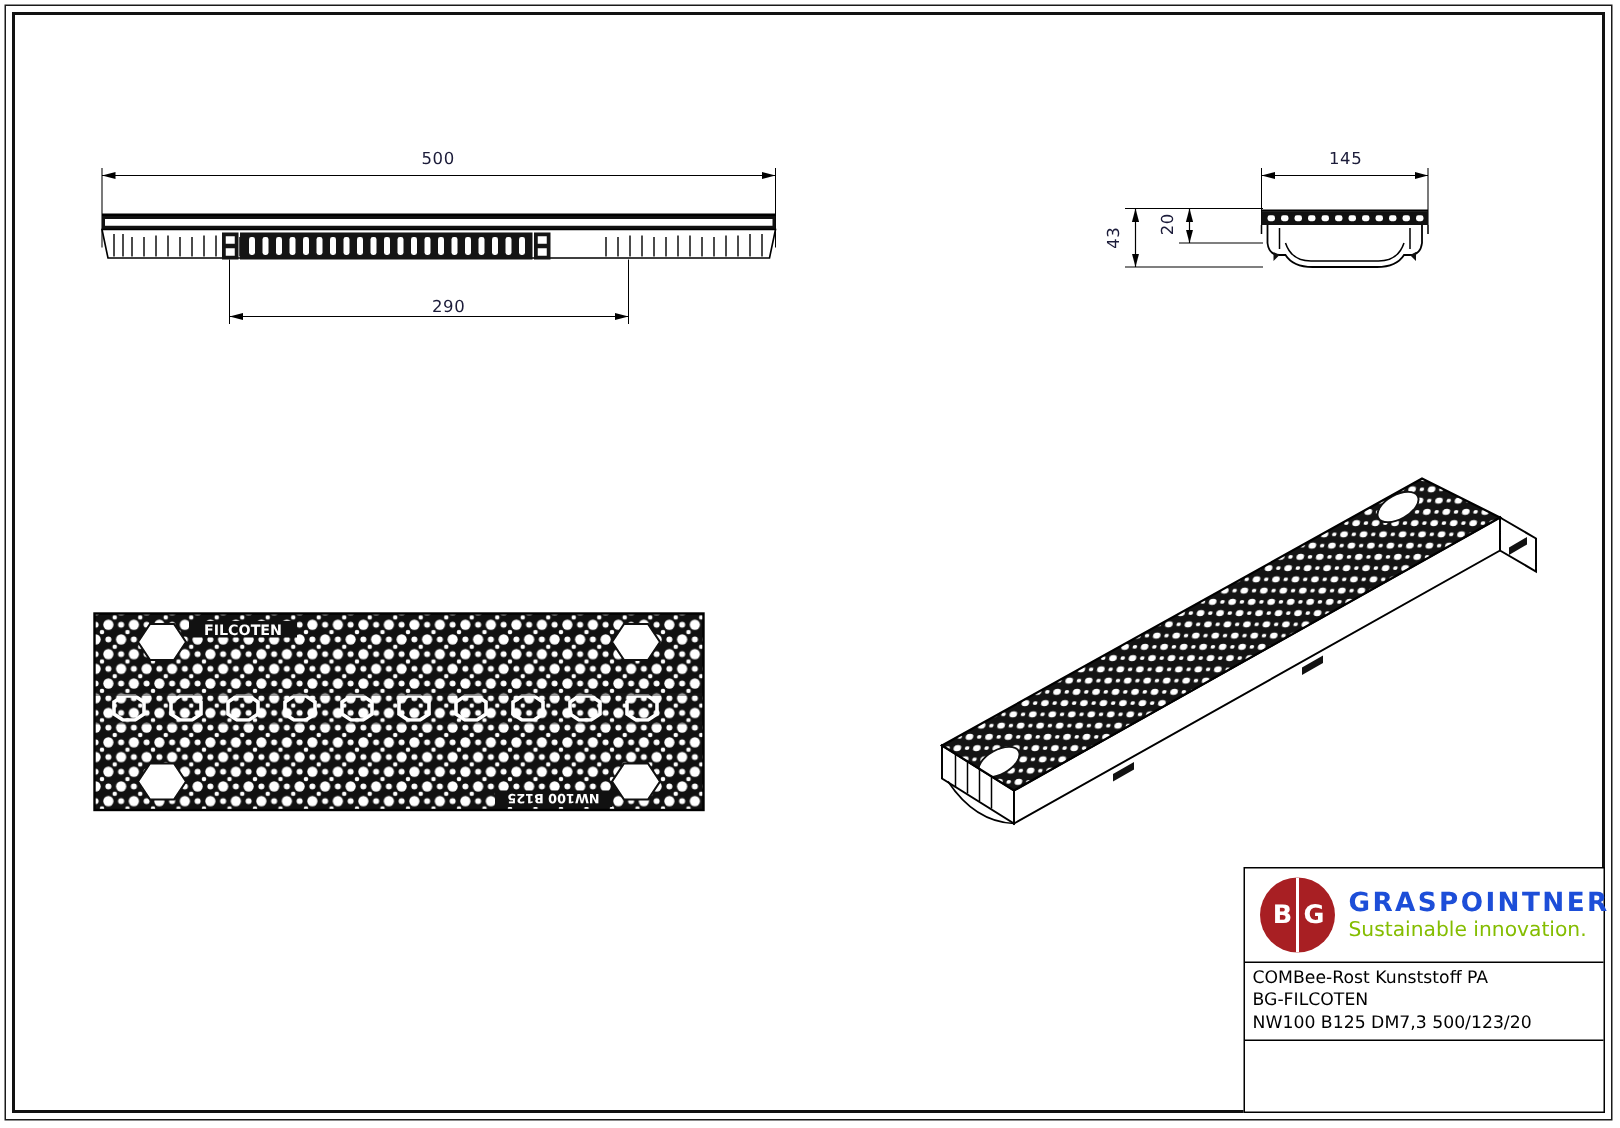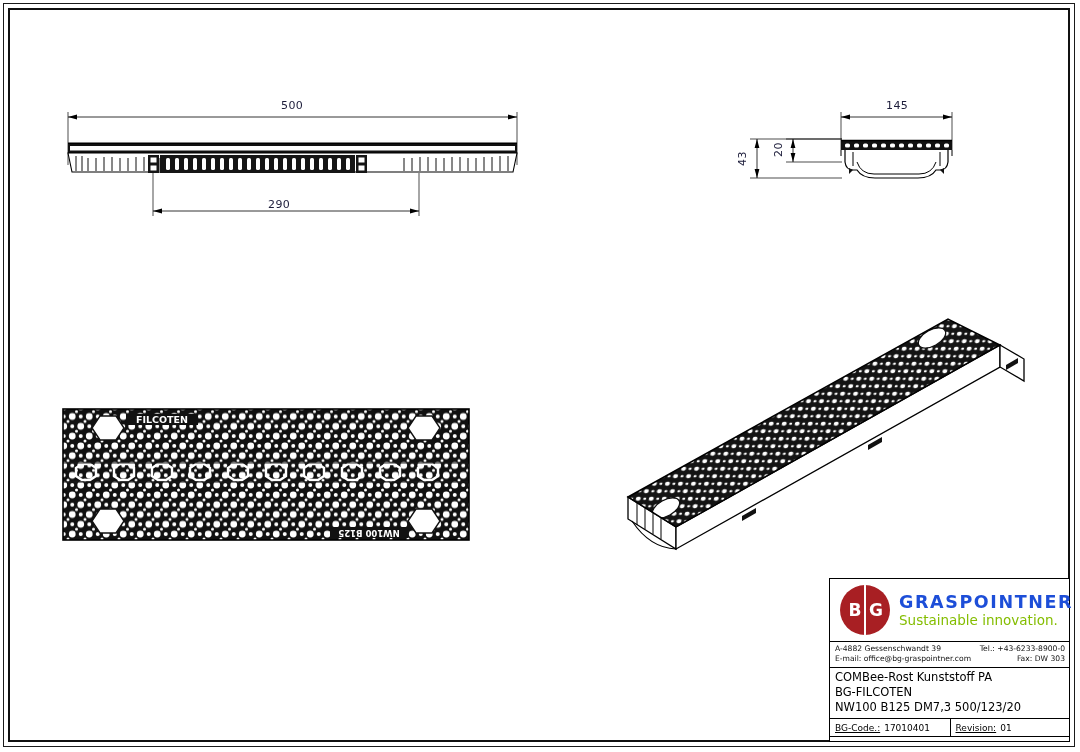--- a/index.html
+++ b/index.html
@@ -377,21 +377,21 @@
       <g fill="#111">
         <polygon points="742,516 756,508 756,513 742,521"></polygon>
         <polygon points="868,445 882,437 882,442 868,450"></polygon>
         <polygon points="1006,365 1018,358 1018,363 1006,370"></polygon>
       </g>
     </g>
   </svg>
 
   <div class="dim-text" style="left:281px; top:99px;">500</div>
 
-  <div class="dim-text" style="left:268px; top:198px;">290</div>
+  <div class="dim-text" style="left:288px; top:198px;">290</div>
 
   <div class="dim-text" style="left:886px; top:99px;">145</div>
 
   <div class="dim-text vert" style="left:735px; top:152px;">43</div>
 
   <div class="dim-text vert" style="left:771px; top:143px;">20</div>
 
   <div id="title-block">
 
     <div id="logo-row">
@@ -399,47 +399,27 @@
         <div class="ltr ltr-b">B</div>
         <div class="split"></div>
         <div class="ltr ltr-g">G</div>
       </div>
       <div class="brand-words">
         <div class="brand-name">GRASPOINTNER</div>
         <div class="brand-tag">Sustainable innovation.</div>
       </div>
     </div>
 
-    <div id="contact-row">
-      <div class="contact-line">
-        <span>A-4882  Gessenschwandt 39</span>
-        <span>Tel.: +43-6233-8900-0</span>
-      </div>
-      <div class="contact-line">
-        <span>E-mail: office@bg-graspointner.com</span>
-        <span>Fax:  DW 303</span>
-      </div>
-    </div>
 
     <div id="desc-row">
       <div>COMBee-Rost Kunststoff PA</div>
       <div>BG-FILCOTEN</div>
       <div>NW100 B125 DM7,3 500/123/20</div>
     </div>
 
-    <div class="meta-row">
-      <div class="meta-cell">
-        <span class="meta-key">BG-Code.:</span>
-        <span class="meta-val">17010401</span>
-      </div>
-      <div class="meta-cell">
-        <span class="meta-key">Revision:</span>
-        <span class="meta-val">01</span>
-      </div>
-    </div>
 
     <div class="meta-row">
       
       
     </div>
   </div>
 
 </div>
 
 </body></html>

